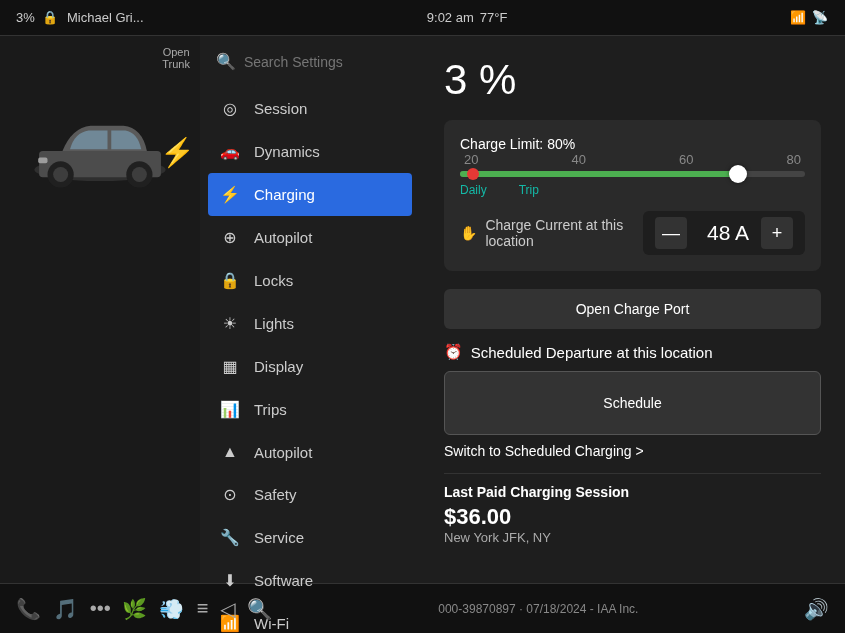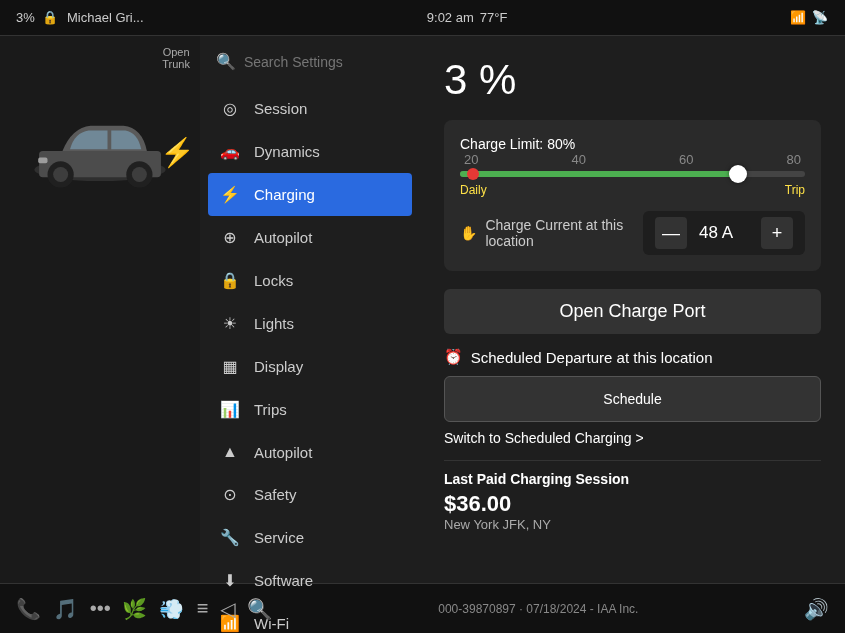--- a/index.html
+++ b/index.html
@@ -184,23 +184,23 @@
       width: 12px;
       height: 12px;
       background: #e53935;
       border-radius: 50%;
       position: absolute;
       top: -3px;
       left: 2%;
     }
     .slider-labels {
       display: flex;
-      justify-content: space-between;
+      justify-content: flex-start;
       font-size: 12px;
-      color: #fde047;
+      color: #14b8a6;
       margin-top: 4px;
       gap: 32px;
     }
 
     .charge-current-row {
       display: flex;
       align-items: center;
       justify-content: space-between;
       margin-top: 14px;
     }
@@ -226,35 +226,35 @@
       font-size: 18px;
       width: 32px;
       height: 32px;
       border-radius: 4px;
       cursor: pointer;
       display: flex;
       align-items: center;
       justify-content: center;
     }
     .current-value {
-      font-size: 17px;
+      font-size: 21px;
       font-weight: 500;
       color: #fff;
       min-width: 50px;
-      text-align: left;
+      text-align: right;
     }
 
     .open-charge-port-btn {
       width: 100%;
       background: #333;
       border: none;
       color: #fff;
       padding: 12px;
       border-radius: 6px;
-      font-size: 18px;
+      font-size: 14px;
       cursor: pointer;
       margin-top: 4px;
       margin-bottom: 14px;
     }
 
     .scheduled-section {
       margin-bottom: 14px;
     }
     .scheduled-title {
       font-size: 15px;
@@ -262,21 +262,21 @@
       margin-bottom: 10px;
       display: flex;
       align-items: center;
       gap: 8px;
     }
     .schedule-btn {
       width: 100%;
       background: #333;
       border: 1px solid #555;
       color: #fff;
-      padding: 14px;
+      padding: 23px;
       border-radius: 6px;
       font-size: 14px;
       cursor: pointer;
       margin-bottom: 8px;
     }
     .switch-link {
       font-size: 14px;
       color: #fff;
       cursor: pointer;
     }

